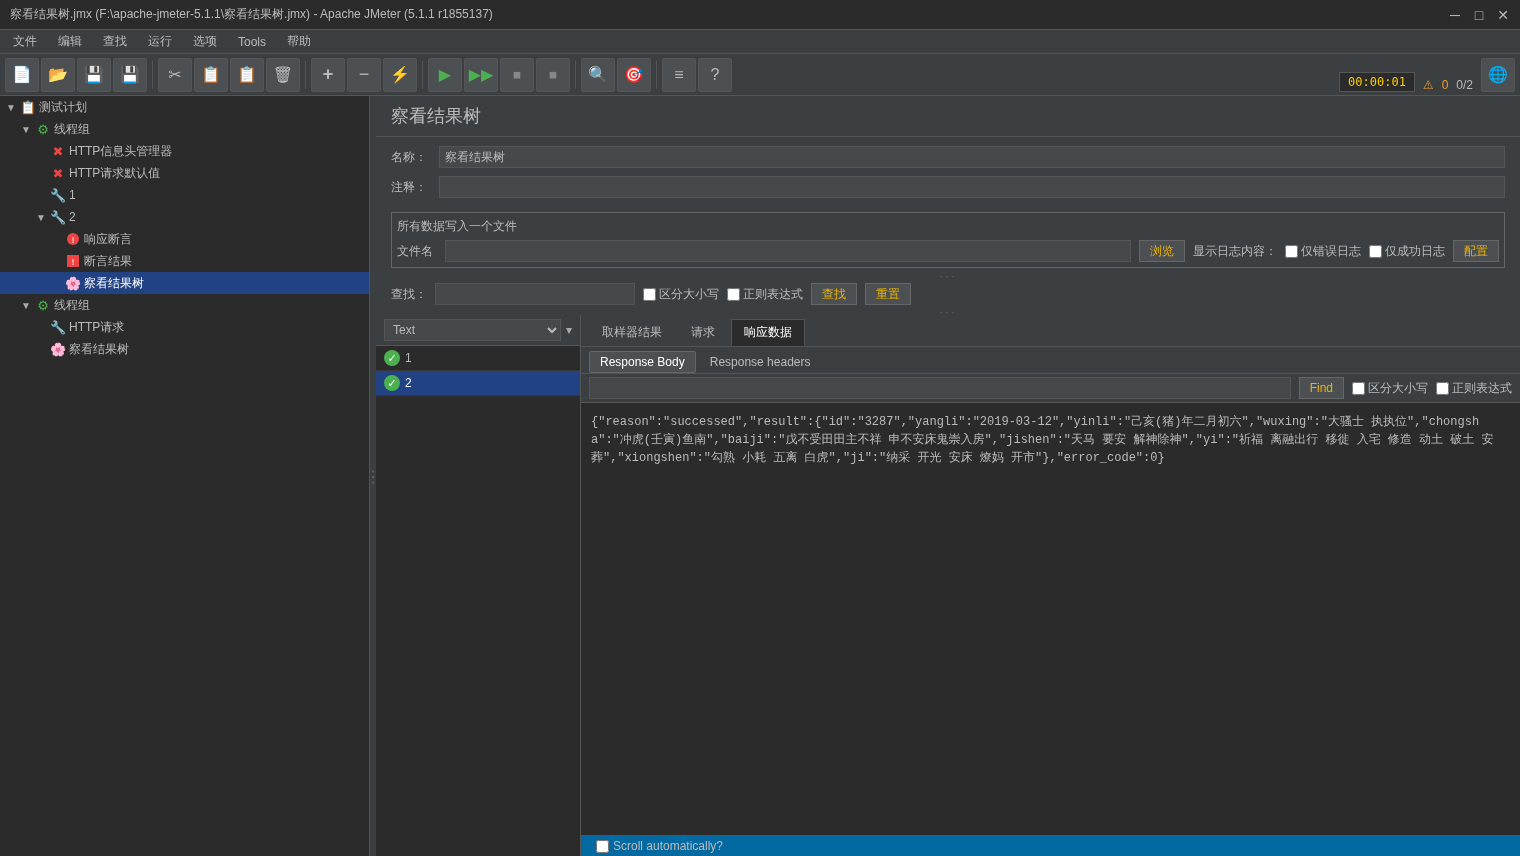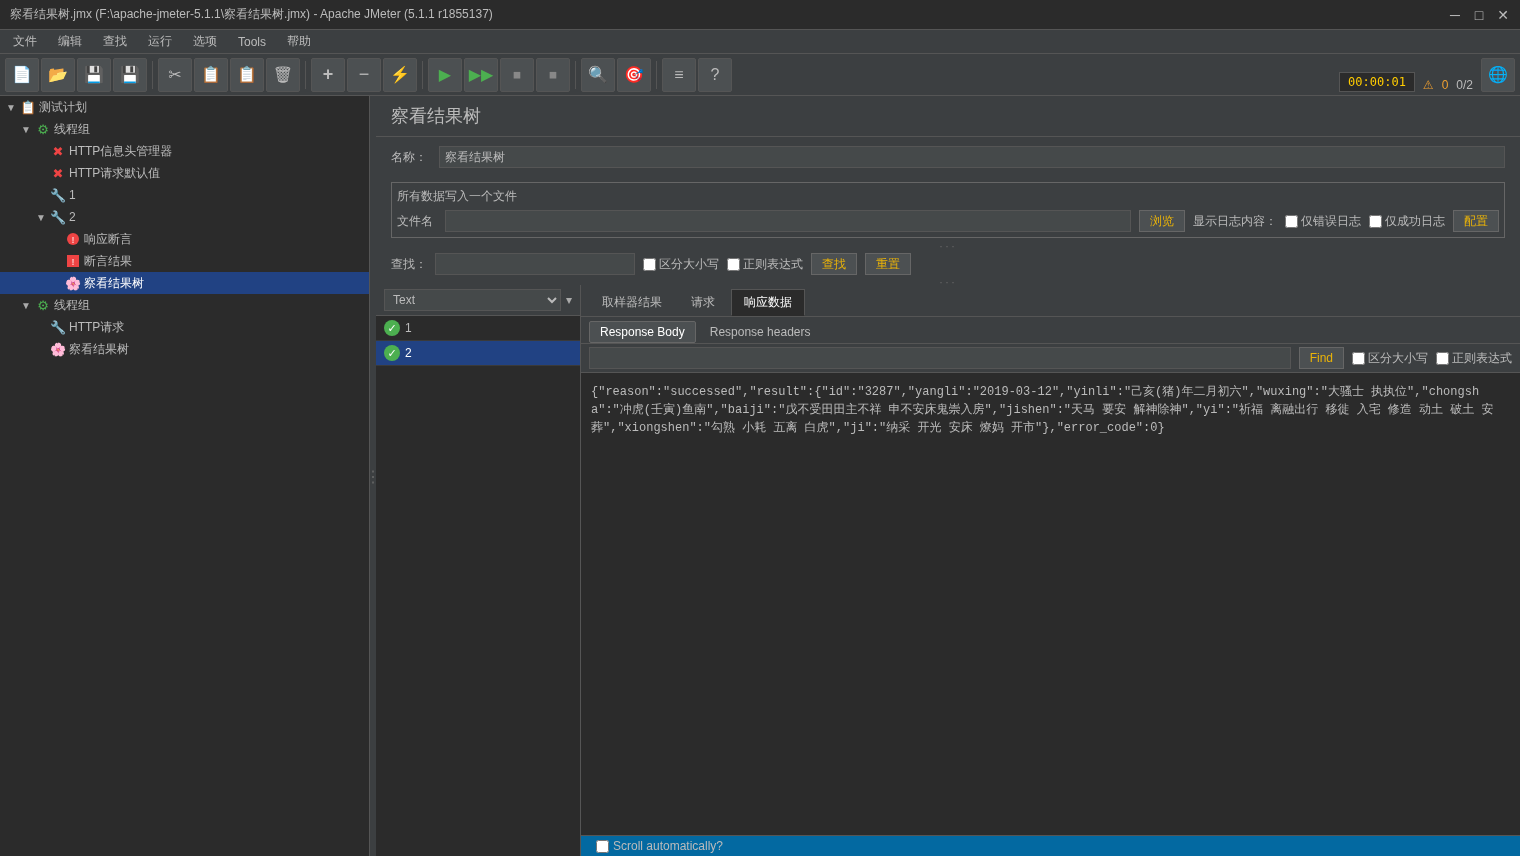--- a/index.html
+++ b/index.html
@@ -605,20 +605,24 @@
 
   <div class="right-panel">
 
     <div class="component-title">察看结果树</div>
 
     <div class="form-area">
       <div class="form-row">
         <span class="form-label">名称：</span>
         <input class="form-input form-input-wide" type="text" value="察看结果树" style="">
       </div>
+      <div class="form-row">
+        <span class="form-label">注释：</span>
+        <input class="form-input form-input-wide" type="text" value="" style="">
+      </div>
     </div>
 
     <div class="file-section">
       <div class="file-section-title">所有数据写入一个文件</div>
       <div class="file-row">
         <span class="form-label">文件名</span>
         <input class="form-input" type="text" value="" style="flex: 1 1 0%;">
         <button class="btn-small">浏览</button>
         <span class="form-label">显示日志内容：</span>
         <div class="checkbox-item">

